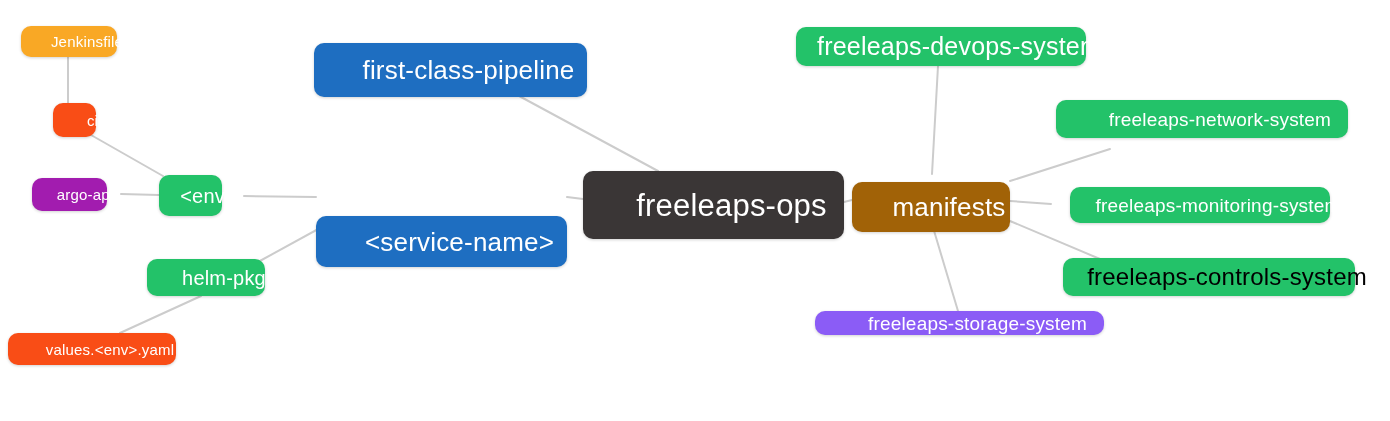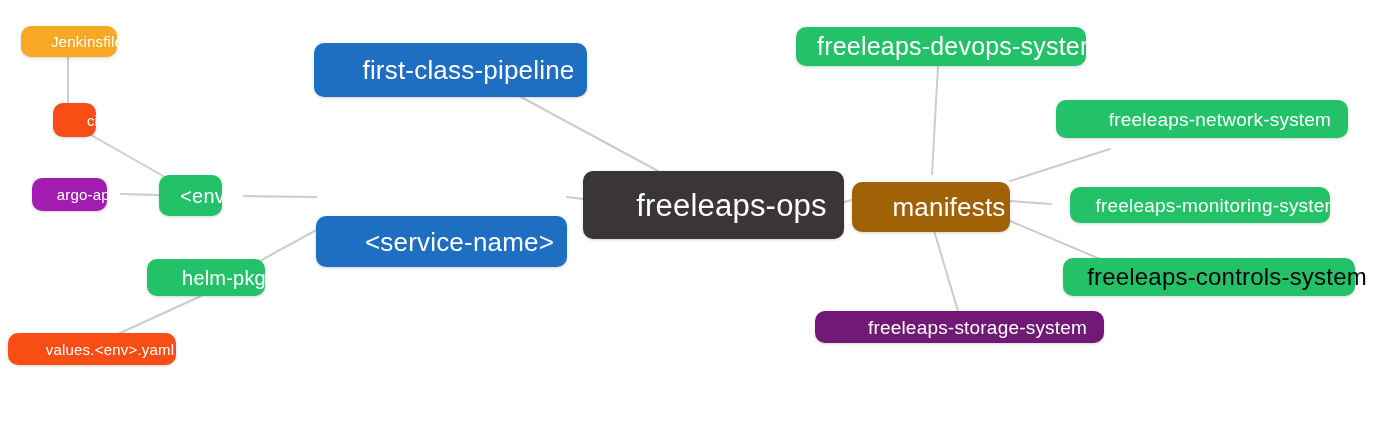--- a/index.html
+++ b/index.html
@@ -97,17 +97,17 @@
       </div>
       <div class="node" style="left: 1056px; top: 100px; width: 292px; height: 38px; background: rgb(35, 194, 105);">
         <span style="font-size: 19px; color: rgb(255, 255, 255);">freeleaps-network-system</span>
       </div>
       <div class="node" style="left: 1051px; top: 187px; width: 260px; height: 36px; background: rgb(35, 194, 105); margin-left: 19px;">
         <span style="font-size: 19px; color: rgb(255, 255, 255);">freeleaps-monitoring-system</span>
       </div>
       <div class="node" style="left: 1063px; top: 258px; width: 292px; height: 38px; background: rgb(35, 194, 105);">
         <span style="font-size: 24px; color: #000000;">freeleaps-controls-system</span>
       </div>
-      <div class="node" style="left: 815px; top: 311px; width: 289px; height: 32px; background: #701a75;">
+      <div class="node" style="left: 815px; top: 311px; width: 289px; height: 24px; background: #8b5cf6;">
         <span style="font-size: 19px; color: rgb(255, 255, 255);">freeleaps-storage-system</span>
       </div>
     </div>
 </div>
 
 </body></html>

